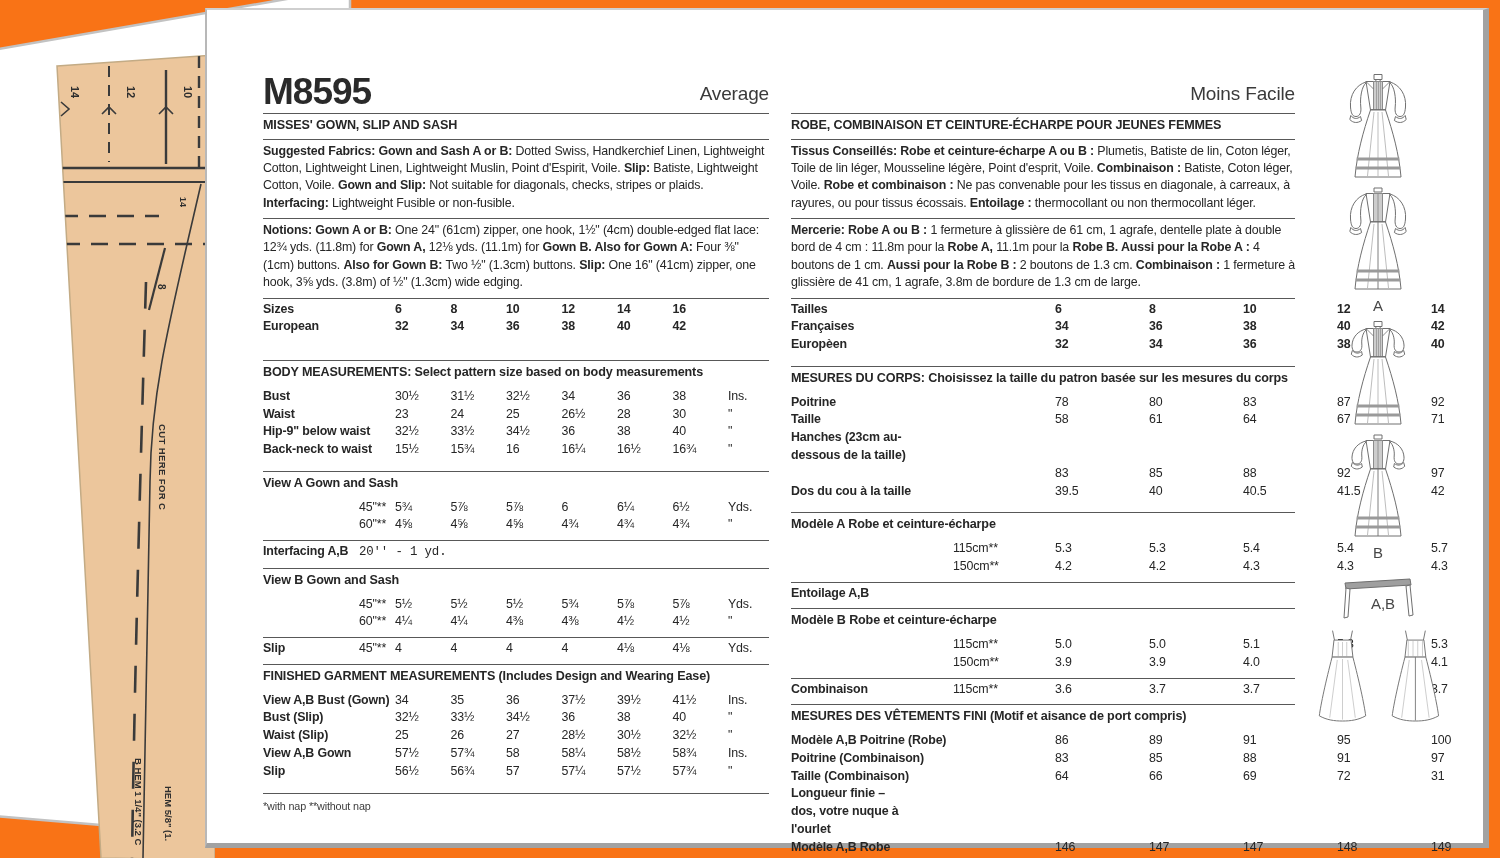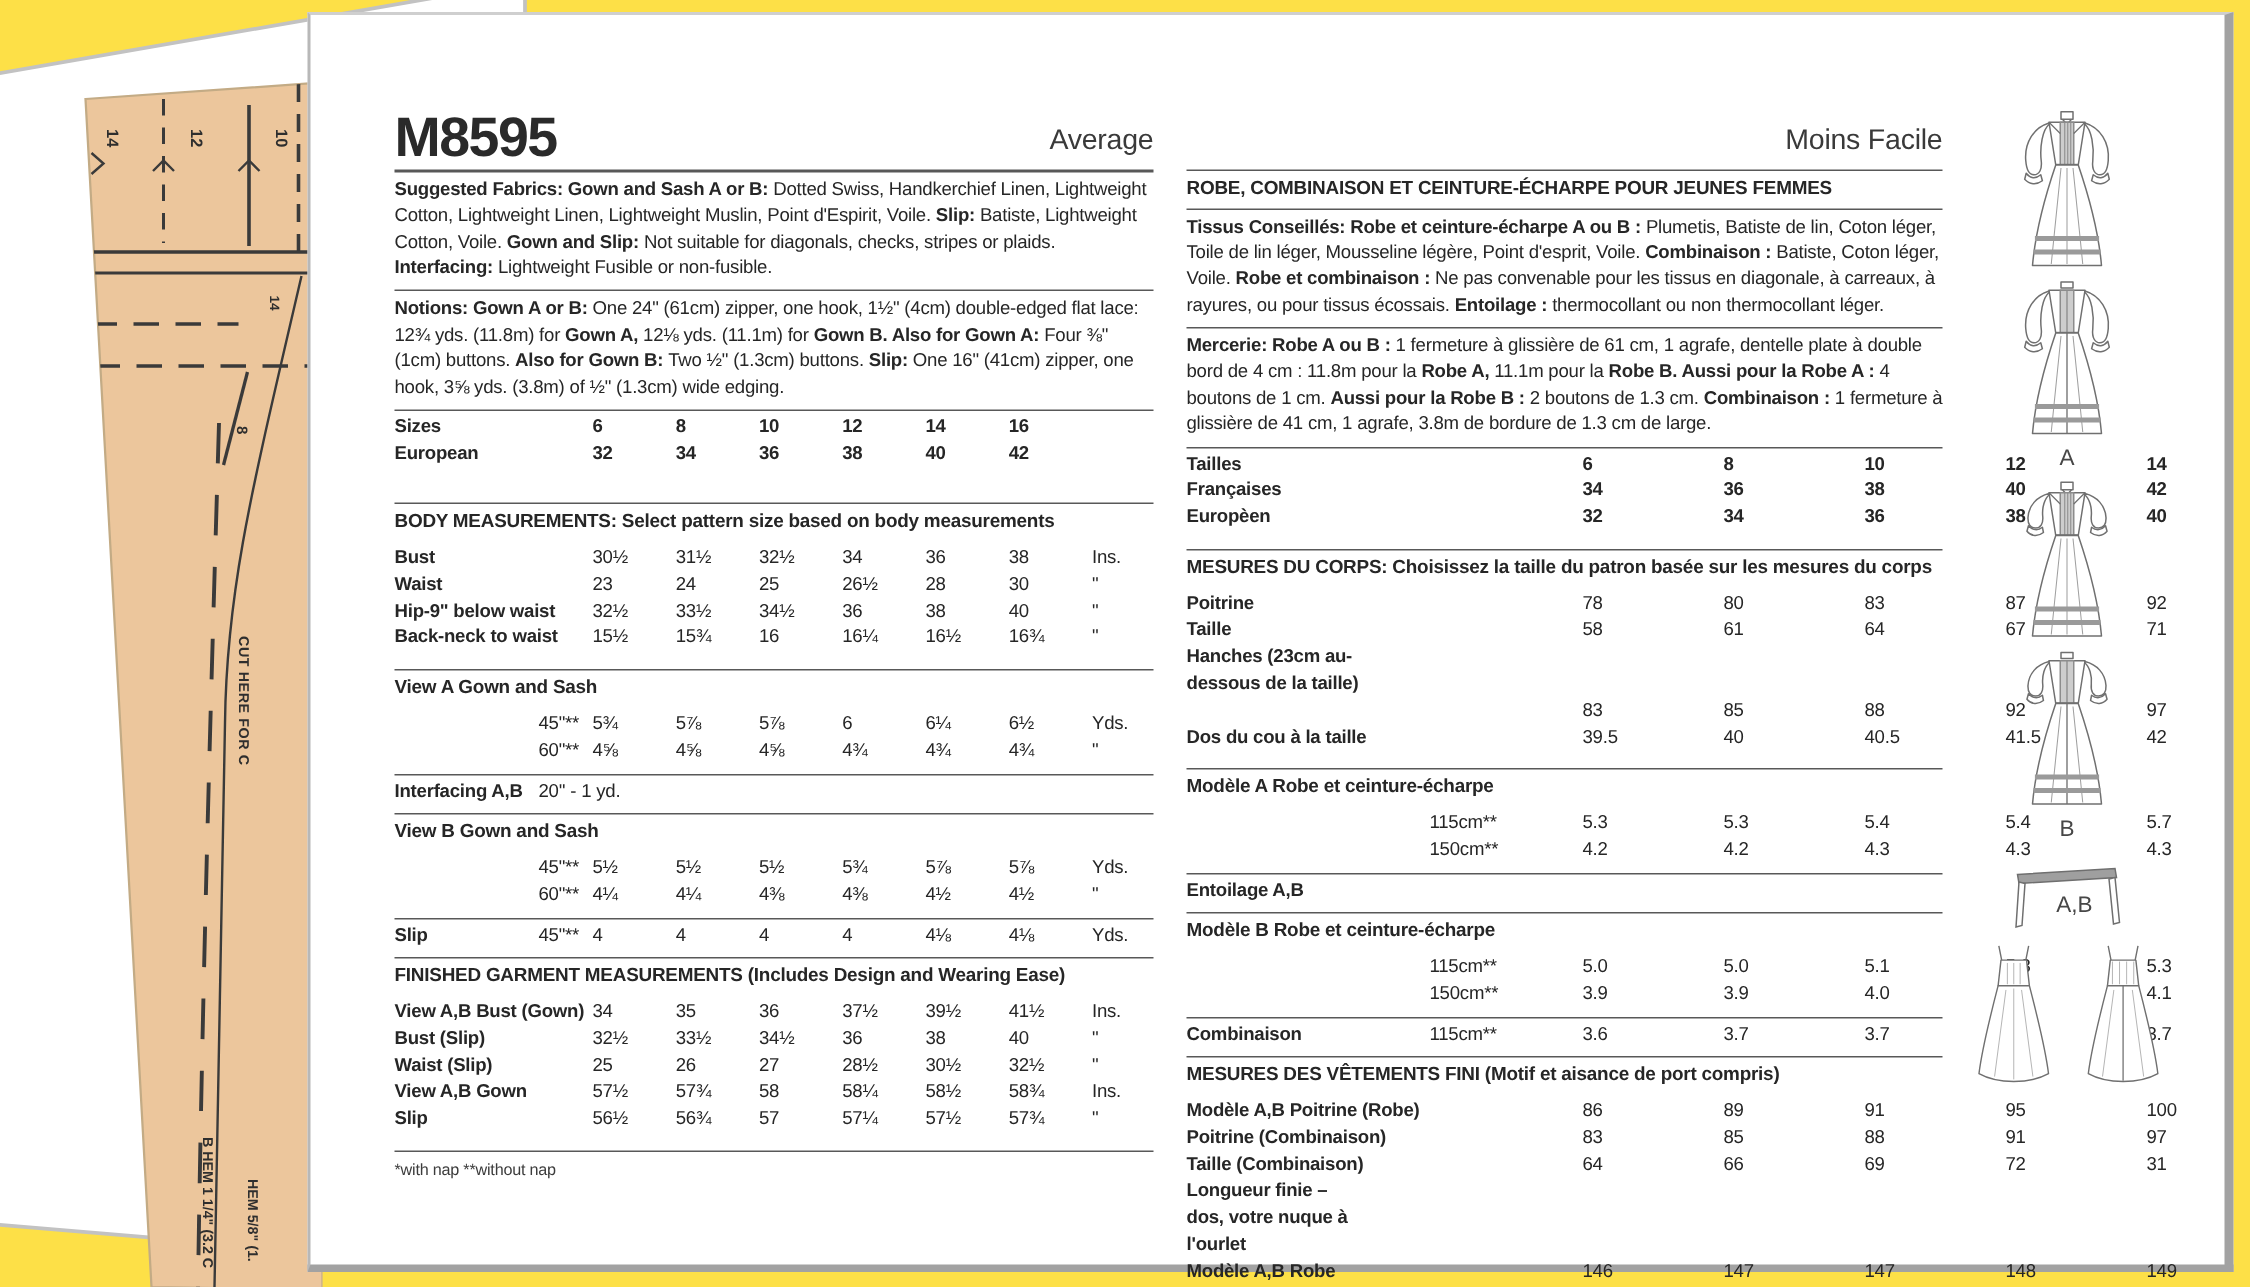--- a/index.html
+++ b/index.html
@@ -1,16 +1,16 @@
 <!DOCTYPE html>
 <html><head>
 <meta charset="utf-8">
 <style>
   html,body{margin:0;padding:0;background:#fff;}
-  .scene{position:relative;width:1500px;height:858px;overflow:hidden;background:#fde047;
+  .scene{position:relative;width:1500px;height:858px;overflow:hidden;background:#f97316;
          font-family:"Liberation Sans","DejaVu Sans",sans-serif;color:#262626;}
   svg{display:block;}
   
   .back-sheet-svg{position:absolute;left:0;top:0;z-index:1;}
   .tissue{position:absolute;left:55px;top:52px;z-index:2;}
   .main-sheet{position:absolute;left:205px;top:8px;width:1284px;height:840px;z-index:3;
               background:#fff;border-top:2px solid #cfcfcf;border-left:2px solid #b8b8b8;
               border-right:6px solid #a2a2a2;border-bottom:5px solid #a2a2a2;box-sizing:border-box;}
   .content{display:flex;padding:54px 14px 0 56px;}
   
@@ -24,21 +24,21 @@
   .sec-title{font-weight:bold;font-size:12.6px;padding:3px 0 4px;}
   .para{padding:3px 0 6px;}
   .para .b{font-weight:bold;}
   .rows{padding:2px 0 6px;}
   .trow{display:grid;grid-template-columns:96px 36px repeat(6,55.5px) 1fr;line-height:17.8px;align-items:baseline;}
   .col-fr .trow{grid-template-columns:118px 58px repeat(6,50px) 1fr;gap:44px;}
   .c-lbl{font-weight:bold;white-space:nowrap;}
   .c-sub,.c-val,.c-unit{text-align:left;}
   .trow.vb .c-val{font-weight:bold;}
   .trow.thead{font-weight:bold;}
-  .c-wide{grid-column:2/-1;}
+  .c-wide{grid-column:2/-1;font-family:Liberation Mono, monospace;}
   .gap18{margin-bottom:18px;}
   .gap6{margin-bottom:6px;}
   .footnote{font-size:10.8px;color:#3c3c3c;padding:5px 0 0 0;}
   
   .illos{position:absolute;right:26px;top:62px;width:158px;display:flex;flex-direction:column;
          align-items:center;z-index:4;}
   .view-label{font-size:15px;color:#474747;line-height:1;margin:2px 0 6px;}
   .sash-label{font-size:15px;color:#474747;line-height:1;margin:-24px 0 10px 10px;}
   .dress{width:92px;height:112px;}
   .slips{width:142px;height:100px;margin-top:6px;}
@@ -91,20 +91,21 @@
 
   <div class="main-sheet">
     <div class="content">
 
       <div class="col col-en">
         <div class="col-head">
           <span class="code">M8595</span>
           <span class="level">Average</span>
         </div>
         <div class="hr"></div>
+        <div class="sec-title">MISSES' GOWN, SLIP AND SASH</div>
         <div class="hr"></div>
         <div class="para"><span class="b">Suggested Fabrics: Gown and Sash A or B: </span><span>Dotted Swiss, Handkerchief Linen, Lightweight Cotton, Lightweight Linen, Lightweight Muslin, Point d'Espirit, Voile. </span><span class="b">Slip: </span><span>Batiste, Lightweight Cotton, Voile. </span><span class="b">Gown and Slip: </span><span>Not suitable for diagonals, checks, stripes or plaids. </span><span class="b">Interfacing: </span><span>Lightweight Fusible or non-fusible.</span></div>
         <div class="hr"></div>
         <div class="para"><span class="b">Notions: Gown A or B: </span><span>One 24" (61cm) zipper, one hook, 1½" (4cm) double-edged flat lace: 12¾ yds. (11.8m) for </span><span class="b">Gown A, </span><span>12⅛ yds. (11.1m) for </span><span class="b">Gown B. Also for Gown A: </span><span>Four ⅜" (1cm) buttons. </span><span class="b">Also for Gown B: </span><span>Two ½" (1.3cm) buttons. </span><span class="b">Slip: </span><span>One 16" (41cm) zipper, one hook, 3⅝ yds. (3.8m) of ½" (1.3cm) wide edging.</span></div>
         <div class="hr"></div>
         <div class="rows gap18">
             <div class="trow vb">
               <span class="c-lbl">Sizes</span>
               <span class="c-sub"></span>
               <span class="c-val">6</span>

